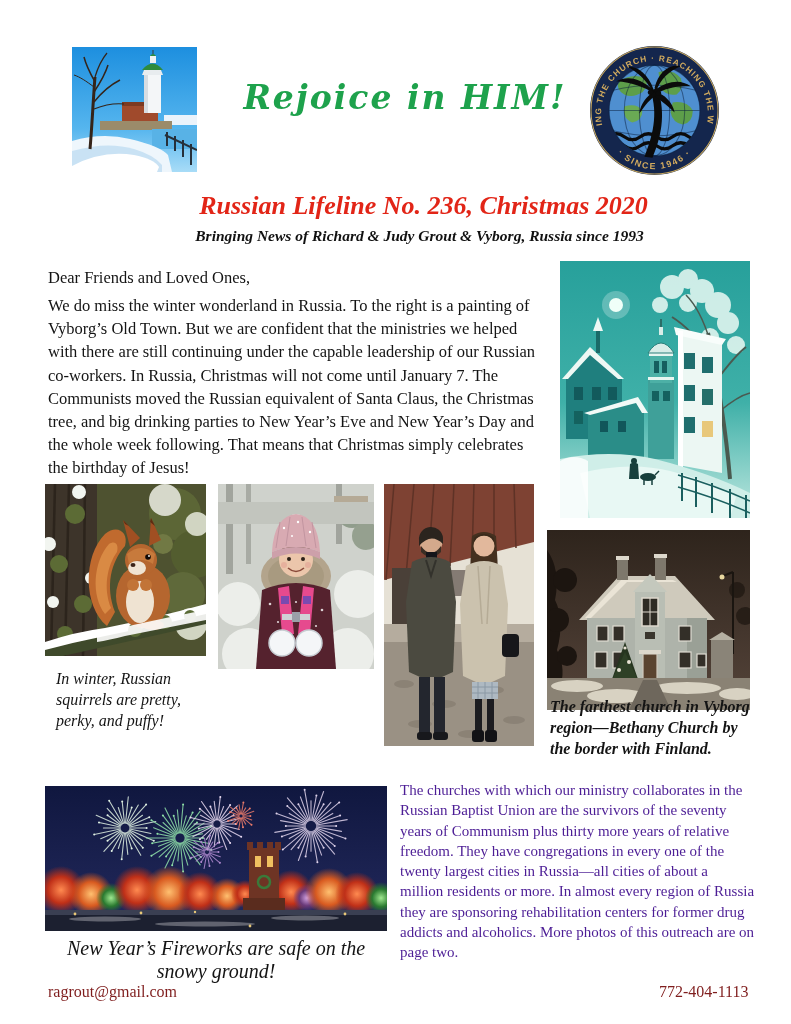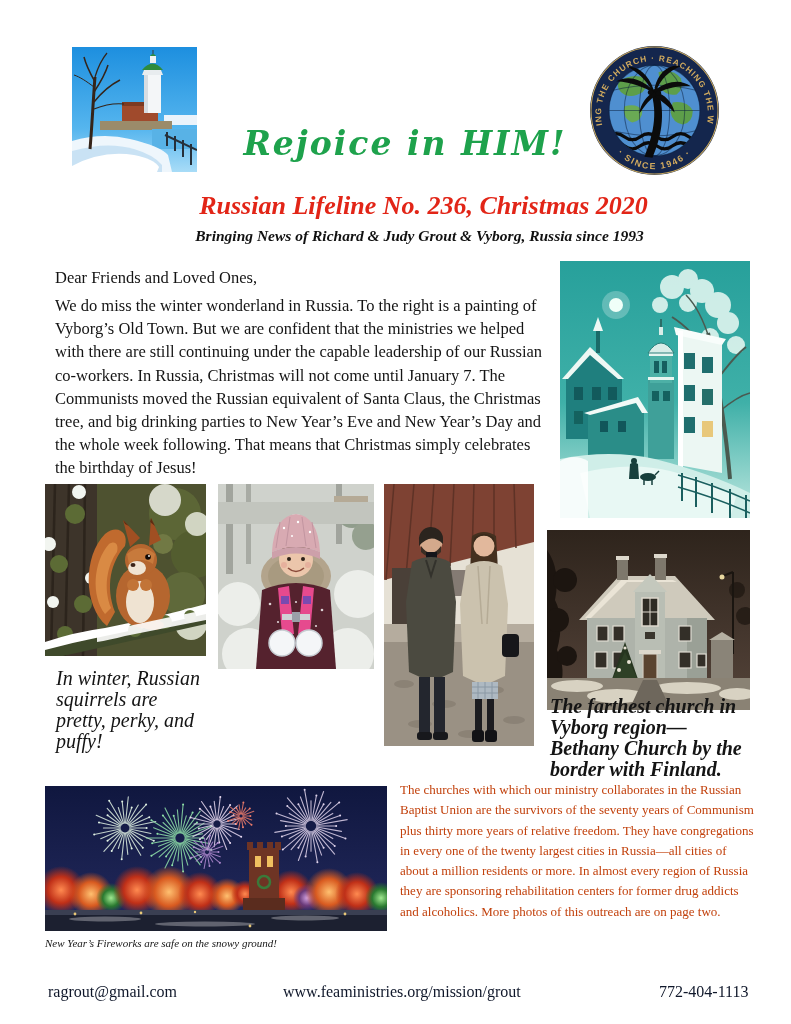--- a/index.html
+++ b/index.html
@@ -1,27 +1,27 @@
 <!DOCTYPE html>
 <html><head>
 <meta charset="utf-8">
 <style>
   html,body{margin:0;padding:0;background:#fff;}
   .page{position:relative;width:791px;height:1024px;background:#ffffff;overflow:hidden;
         font-family:"Liberation Serif",serif;color:#111;}
   .abs{position:absolute;}
   .rejoice{font-style:italic;font-weight:bold;font-size:33px;letter-spacing:2px;color:#1ea24c;
-           text-align:center;font-family:"DejaVu Serif","Liberation Serif",serif;margin-top:46px;}
+           text-align:center;font-family:"DejaVu Serif","Liberation Serif",serif;}
   .title{width:791px;text-align:center;font-weight:bold;font-style:italic;font-size:26px;color:#e22517;}
   .subtitle{width:791px;text-align:center;font-weight:bold;font-style:italic;font-size:15.5px;color:#111;}
-  .body-text{font-size:16.5px;line-height:23.2px;color:#141414;text-align:left;margin-left:7px;}
-  .body-text2{font-size:13px;line-height:20.3px;color:#c2410c;}
-  .caption{font-style:italic;font-size:20px;line-height:21px;color:#141414;}
-  .caption-center{font-style:italic;font-size:11px;text-align:left;color:#141414;}
-  .footer-item{font-size:16px;color:#0f172a;}
+  .body-text{font-size:16.5px;line-height:23.2px;color:#141414;text-align:left;}
+  .body-text2{font-size:15px;line-height:20.3px;color:#4c1d95;}
+  .caption{font-style:italic;font-size:16px;line-height:21px;color:#141414;}
+  .caption-center{font-style:italic;font-size:20px;text-align:center;color:#141414;}
+  .footer-item{font-size:16px;color:#7f1d1d;}
   svg{display:block;}
 </style>
 </head>
 <body>
 
 <div class="page">
 
   <svg class="abs" style="left:72px;top:47px;" width="125" height="125" viewBox="0 0 125 125">
     <defs>
       <linearGradient id="sky" x1="0" y1="0" x2="0" y2="1">
@@ -779,16 +779,15 @@
         <circle cx="300" cy="128" r="1.4"></circle>
         <circle cx="150" cy="126" r="1.2"></circle>
       </g>
   </svg>
 
   <div class="abs caption-center" style="left:45px;top:937px;width:342px;">New Year’s Fireworks are safe on the snowy ground!</div>
 
   <div class="abs body-text2" style="left:400px;top:780px;width:355px;">The churches with which our ministry collaborates in the Russian Baptist Union are the survivors of the seventy years of Communism plus thirty more years of relative freedom. They have congregations in every one of the twenty largest cities in Russia—all cities of about a million residents or more. In almost every region of Russia they are sponsoring rehabilitation centers for former drug addicts and alcoholics. More photos of this outreach are on page two.</div>
 
   <div class="abs footer-item" style="left:48px;top:983px;">ragrout@gmail.com</div>
-  <div class="abs footer-item" style="left:283px;top:983px;">www.feaministries.org/mission/grout</div>
   <div class="abs footer-item" style="left:659px;top:983px;">772-404-1113</div>
 
 </div>
 
 </body></html>

